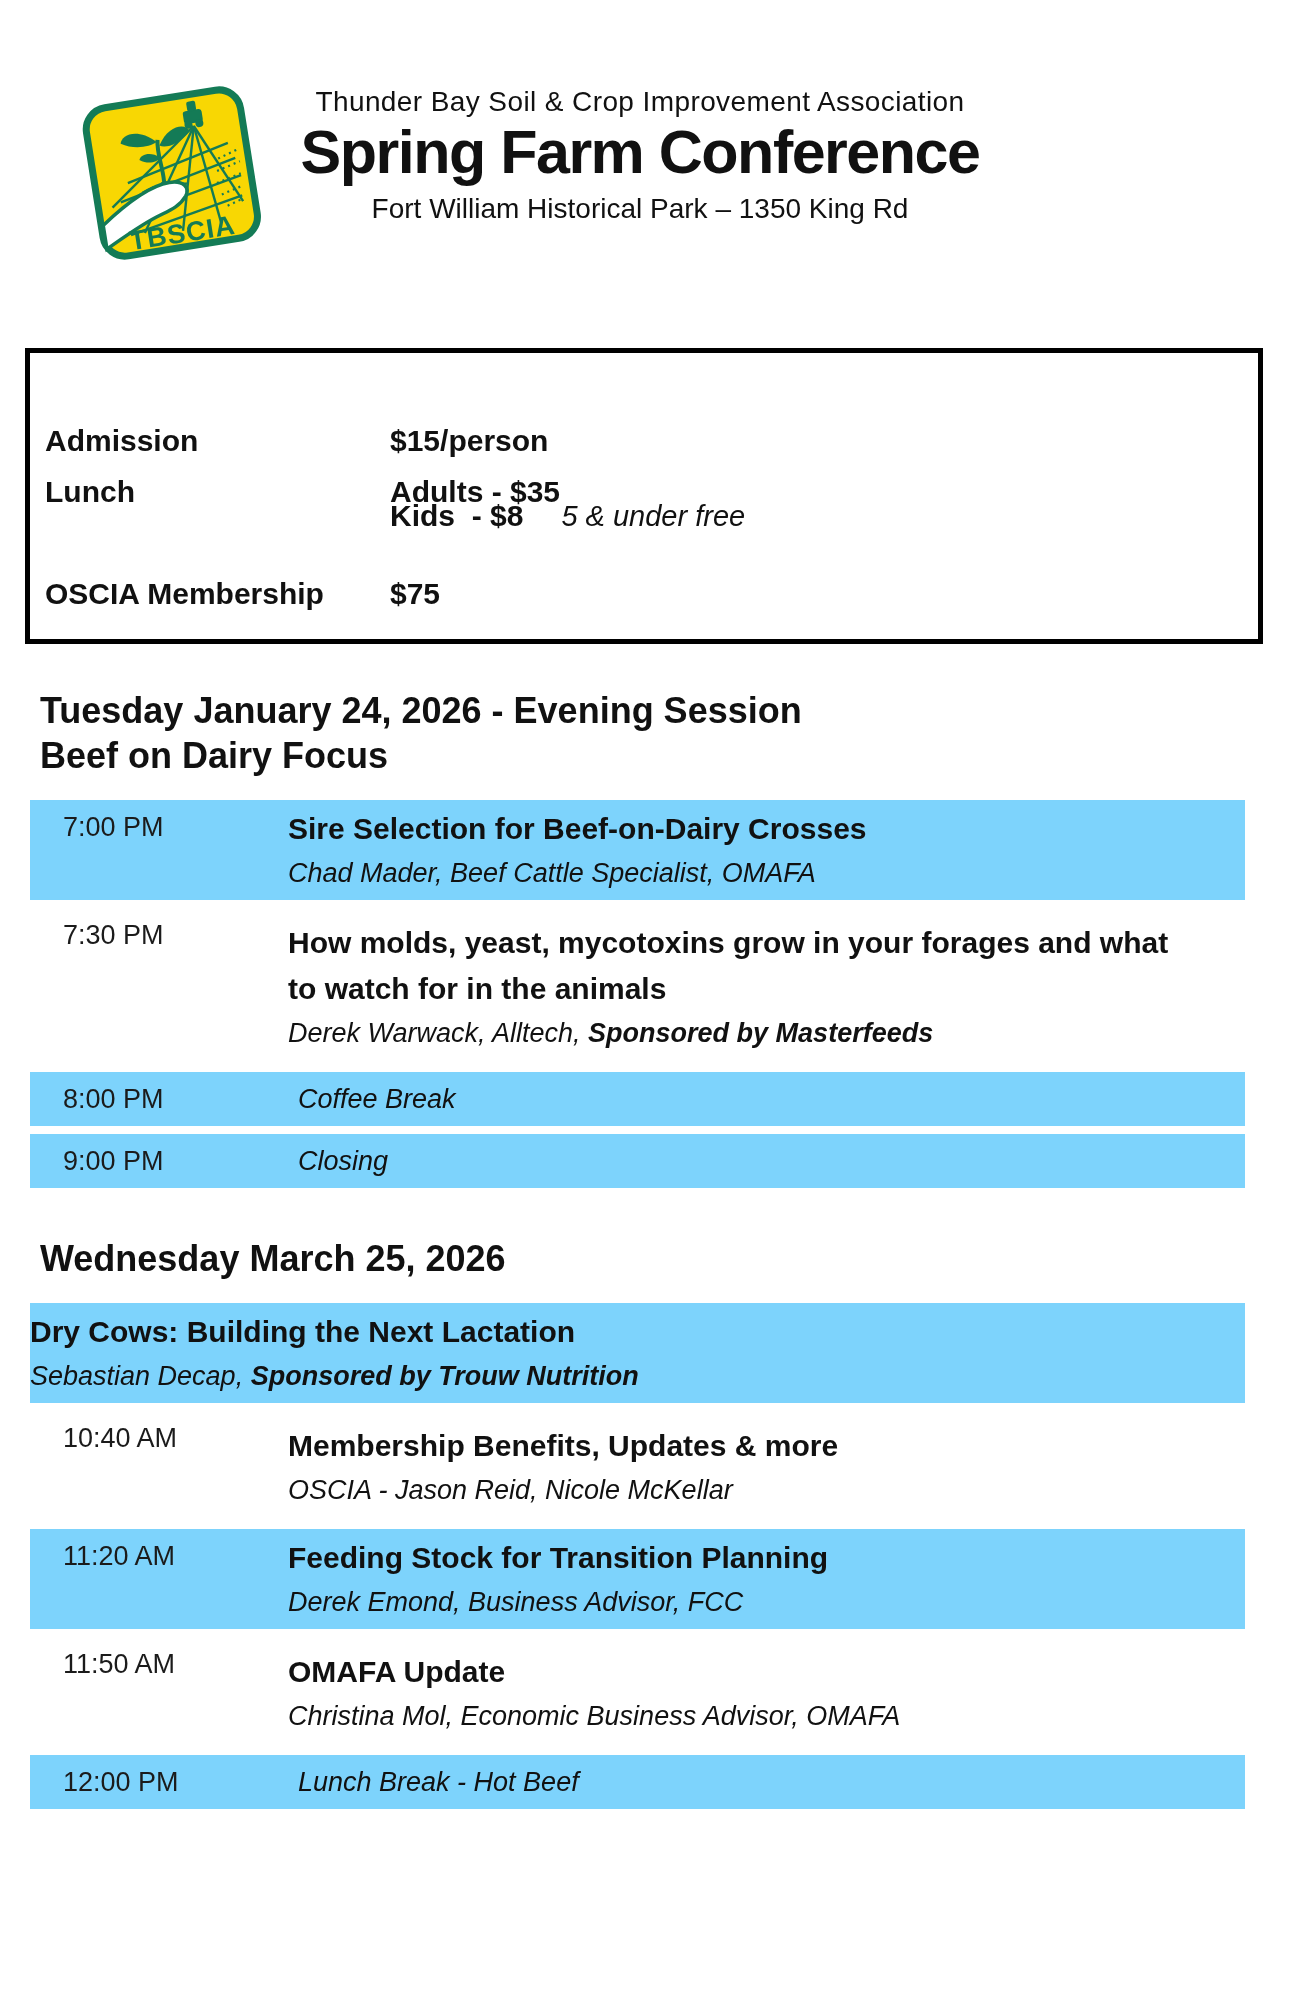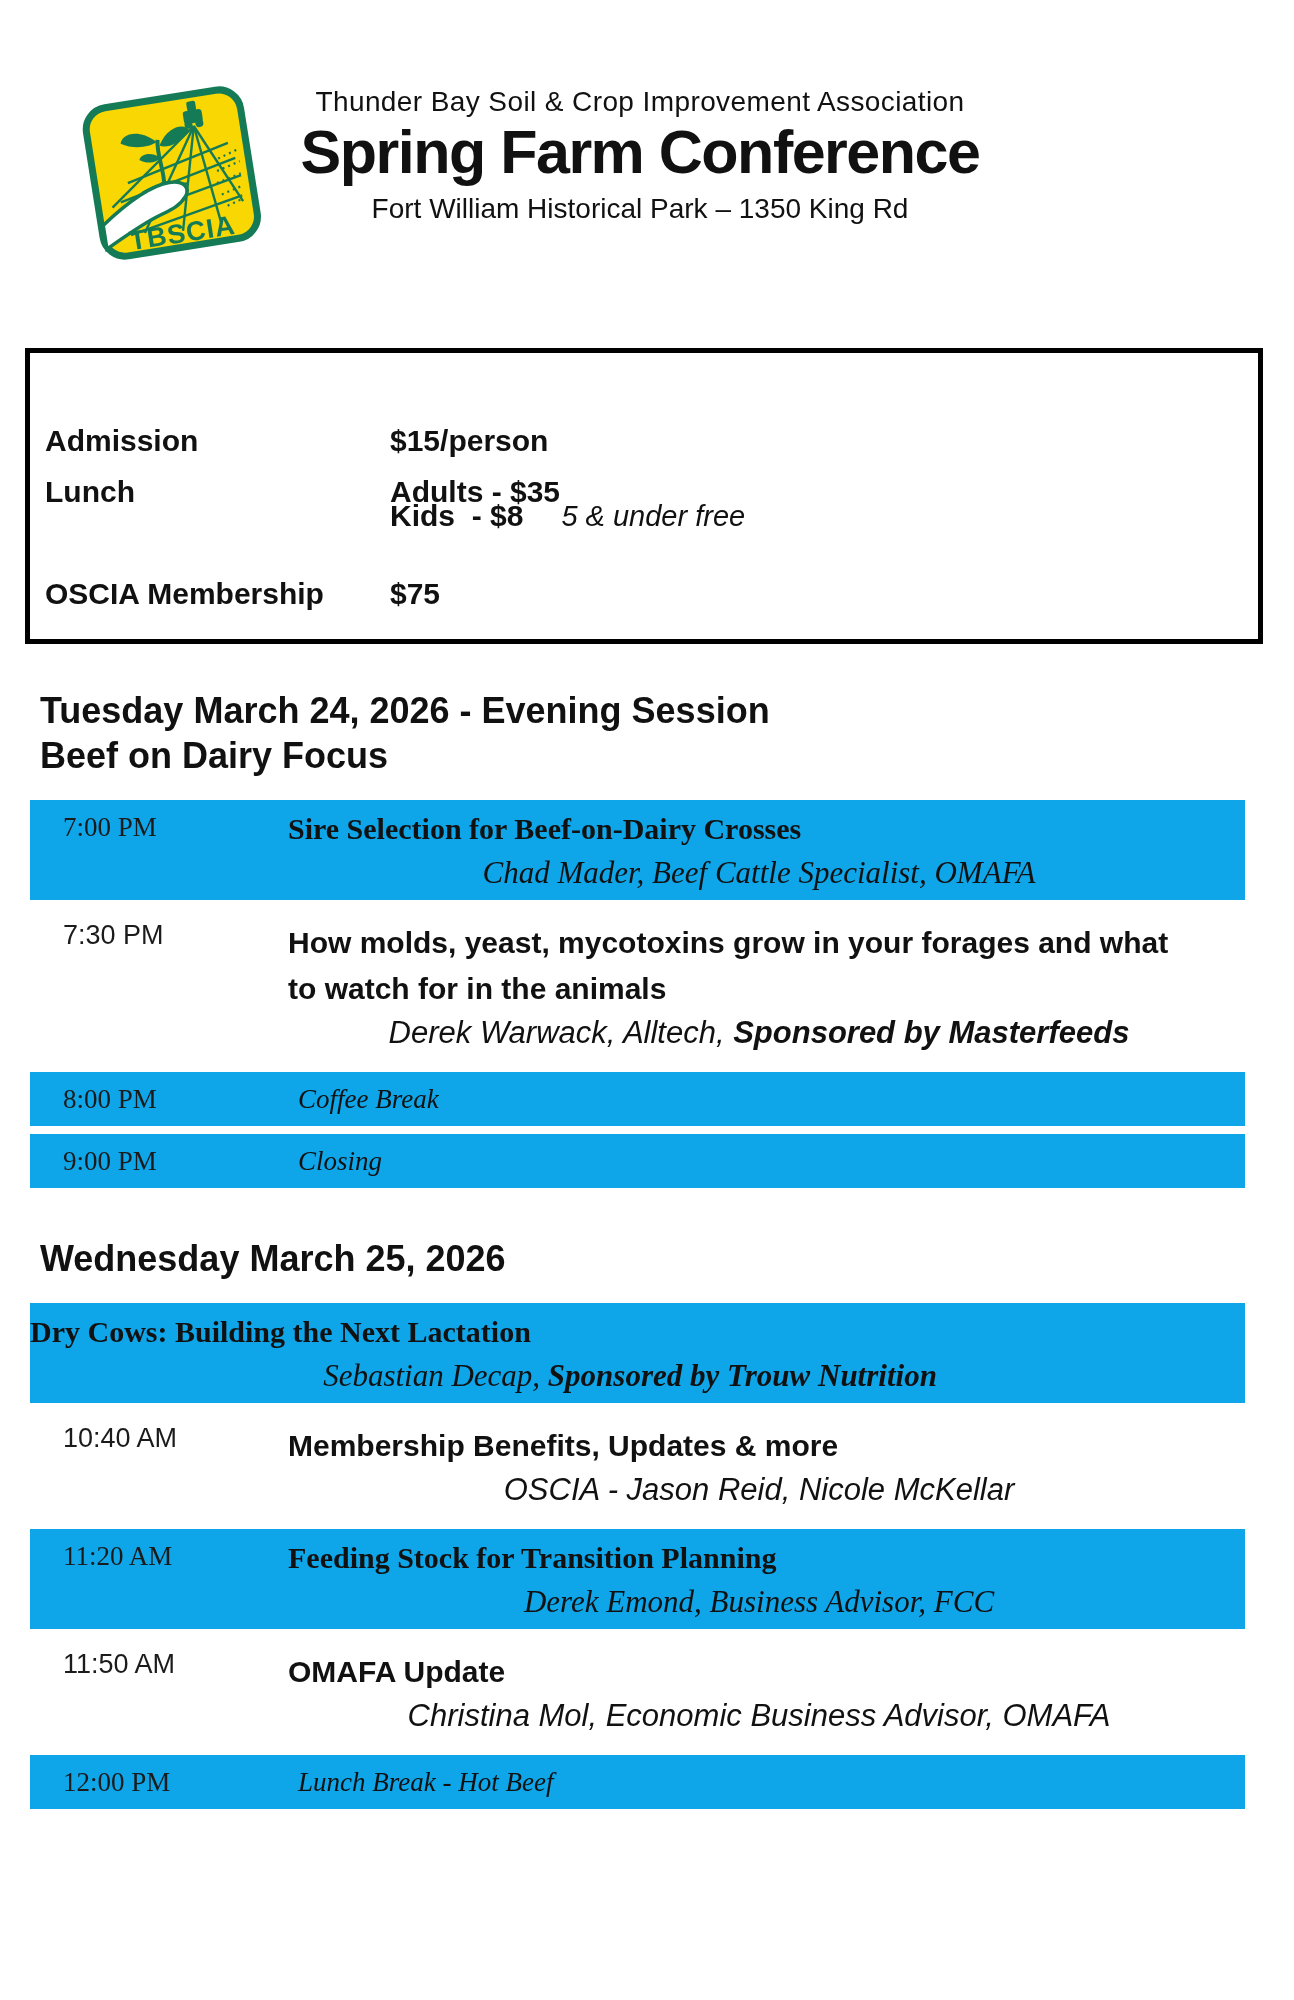--- a/index.html
+++ b/index.html
@@ -27,28 +27,28 @@
   .p-note{font-weight:normal;font-style:italic;margin-left:38px;font-size:29px;}
   .footnote{font-style:italic;font-size:30px;font-weight:normal;margin:14px 0 0 165px;}
 
   
   .content{position:absolute;top:644px;left:0;width:1294px;}
   .session-heading{font-size:36px;font-weight:bold;line-height:45px;margin:0 0 0 40px;}
   .mt-first{margin-top:44px;}
   .session + .session .session-heading{margin-top:48px;}
   .rows{margin:22px 49px 0 30px;}
   .srow{display:flex;}
-  .srow.shaded{background:#0ea5e9;font-family:Liberation Serif, serif;}
+  .srow.shaded{background:#7dd3fc;}
   .rows .srow + .srow{margin-top:8px;}
   .time{flex:0 0 225px;padding:12px 0 0 33px;font-size:27px;color:#1b1b1b;}
   .talk{flex:1;}
   .srow.shaded .talk{padding:6px 15px 6px 0;}
   .srow.white  .talk{padding:12px 15px 10px 0;}
   .talk-title{font-size:30px;font-weight:bold;line-height:46px;max-width:905px;}
-  .talk-speaker{font-size:31px;font-style:italic;line-height:42px;text-align:center;}
+  .talk-speaker{font-size:27px;font-style:italic;line-height:42px;}
   .sp-bold{font-weight:bold;font-style:italic;}
   .srow.break .talk{padding:8px 0;}
   .break-label{font-size:27px;font-style:italic;line-height:38px;padding-left:10px;}
 </style>
 </head>
 <body>
 
 <div class="page">
 
   <header class="header">
@@ -129,21 +129,21 @@
     </div>
     <div class="price-row">
       <span class="p-label">OSCIA Membership</span>
       <span class="p-value">$75</span>
     </div>
   </section>
 
   <main class="content">
 
     <section class="session">
-      <h2 class="session-heading mt-first">Tuesday March 24, 2026 - Evening Session</h2>
+      <h2 class="session-heading mt-first">Tuesday January 24, 2026 - Evening Session</h2>
       <h2 class="session-heading">Beef on Dairy Focus</h2>
       <div class="rows">
 
         <div class="srow shaded">
           <div class="time">7:00 PM</div>
           <div class="talk">
             <div class="talk-title">Sire Selection for Beef-on-Dairy Crosses</div>
             <div class="talk-speaker"><span>Chad Mader, Beef Cattle Specialist, OMAFA</span><span class="sp-bold"></span></div>
           </div>
         </div>

